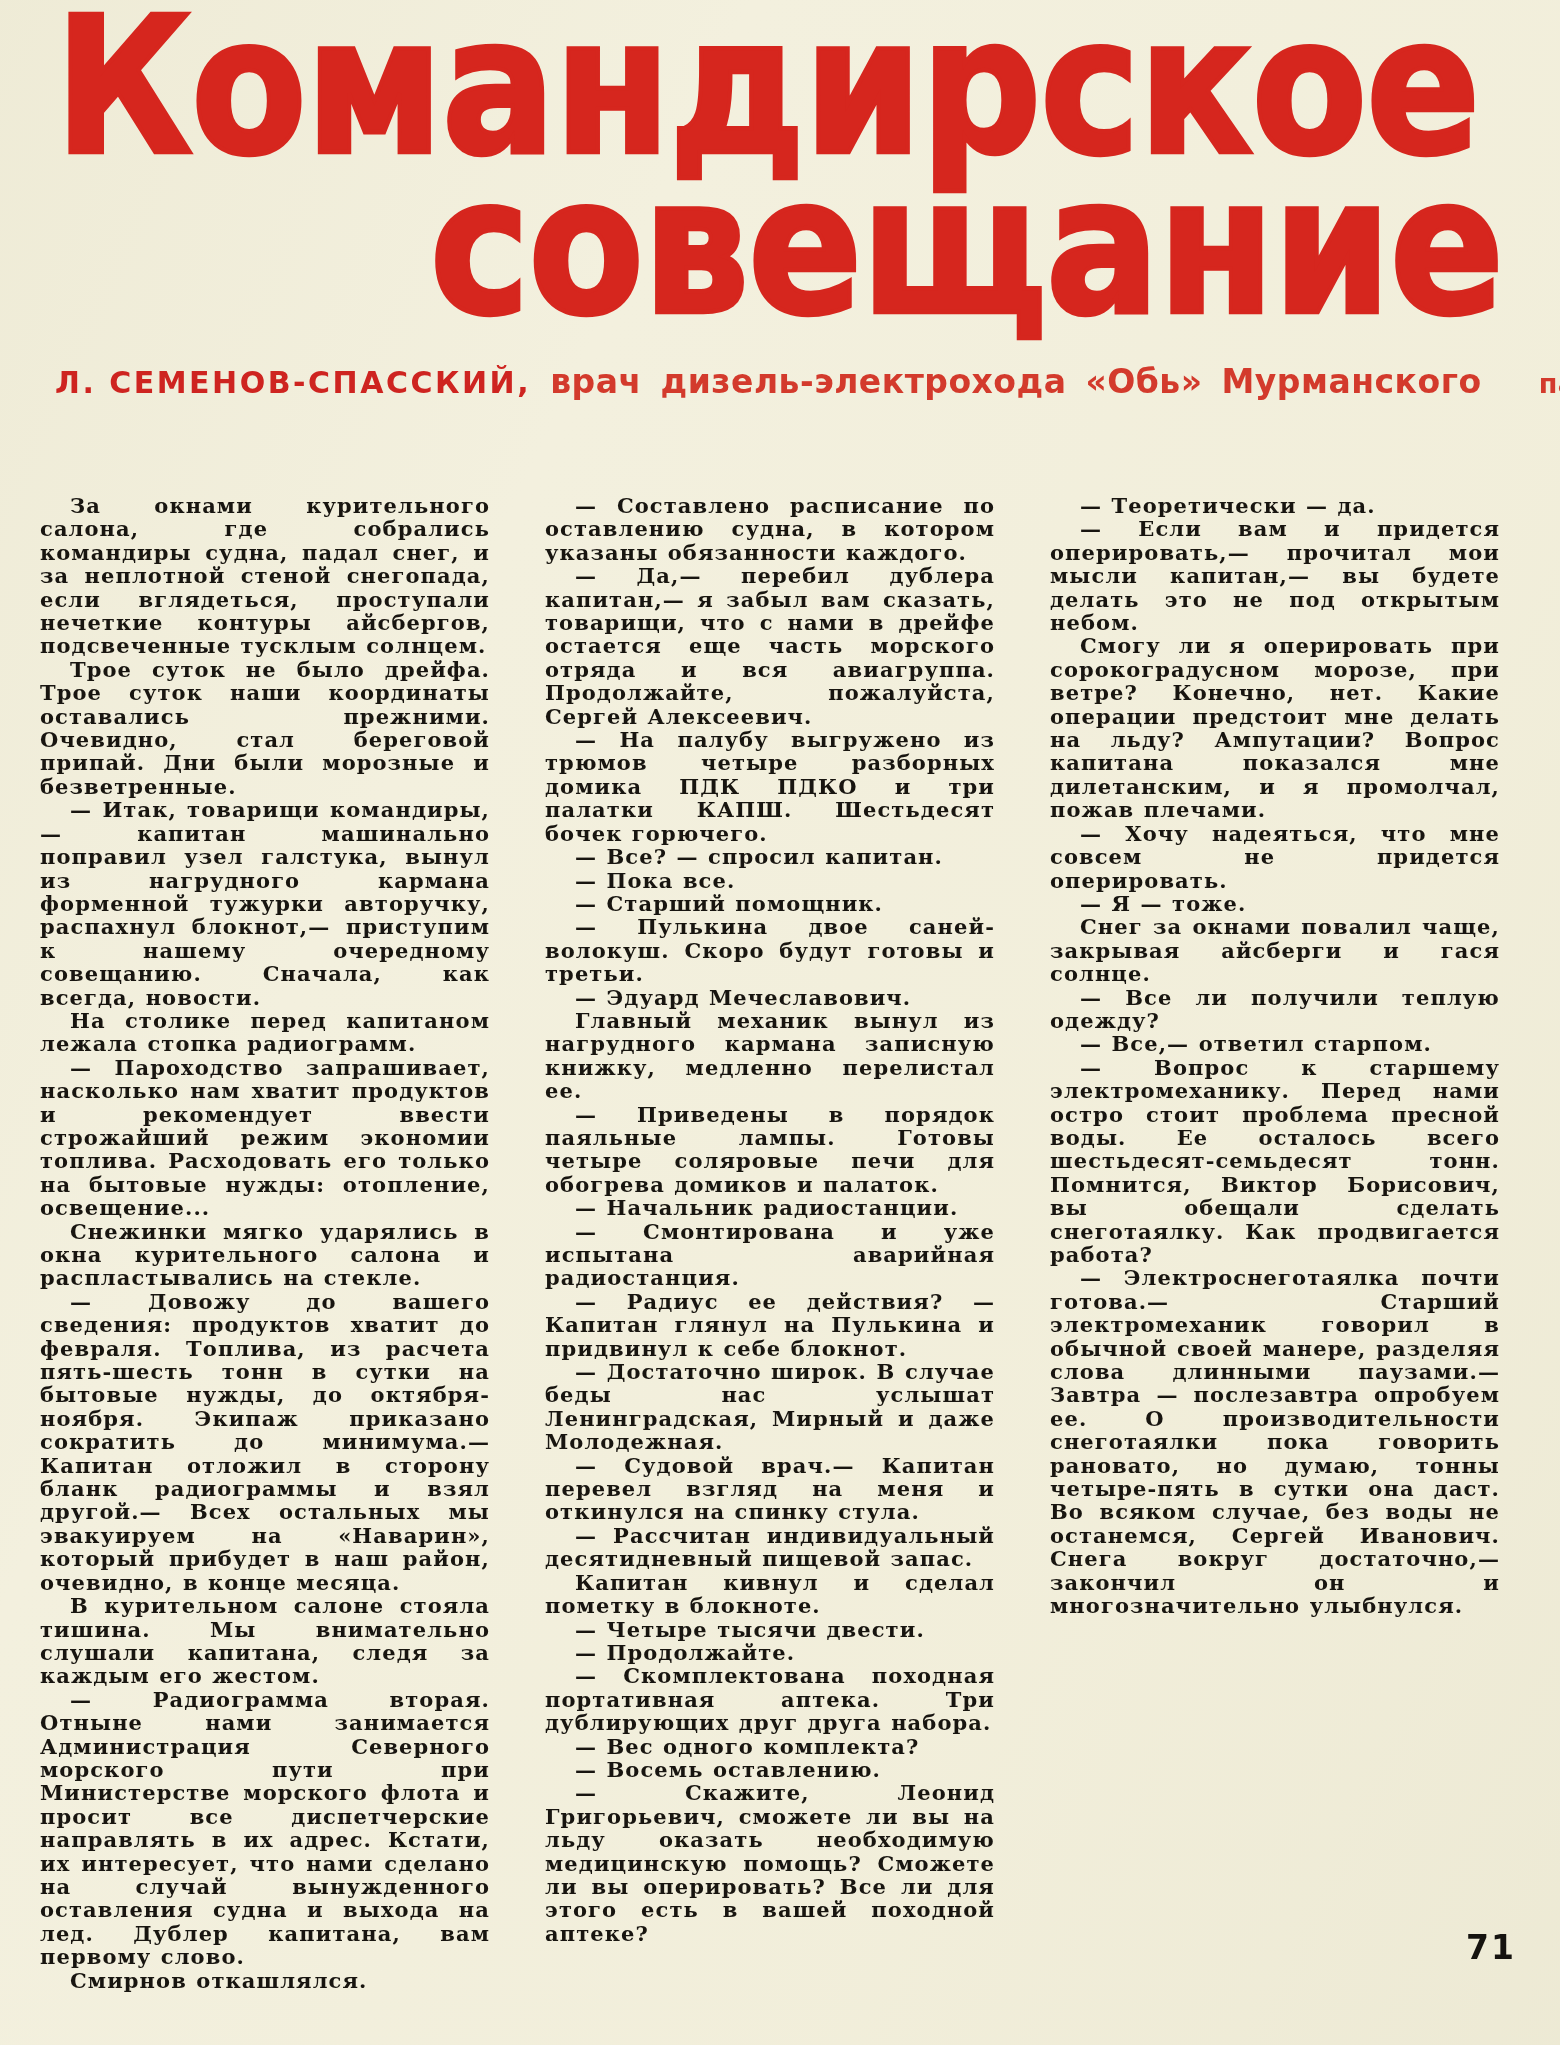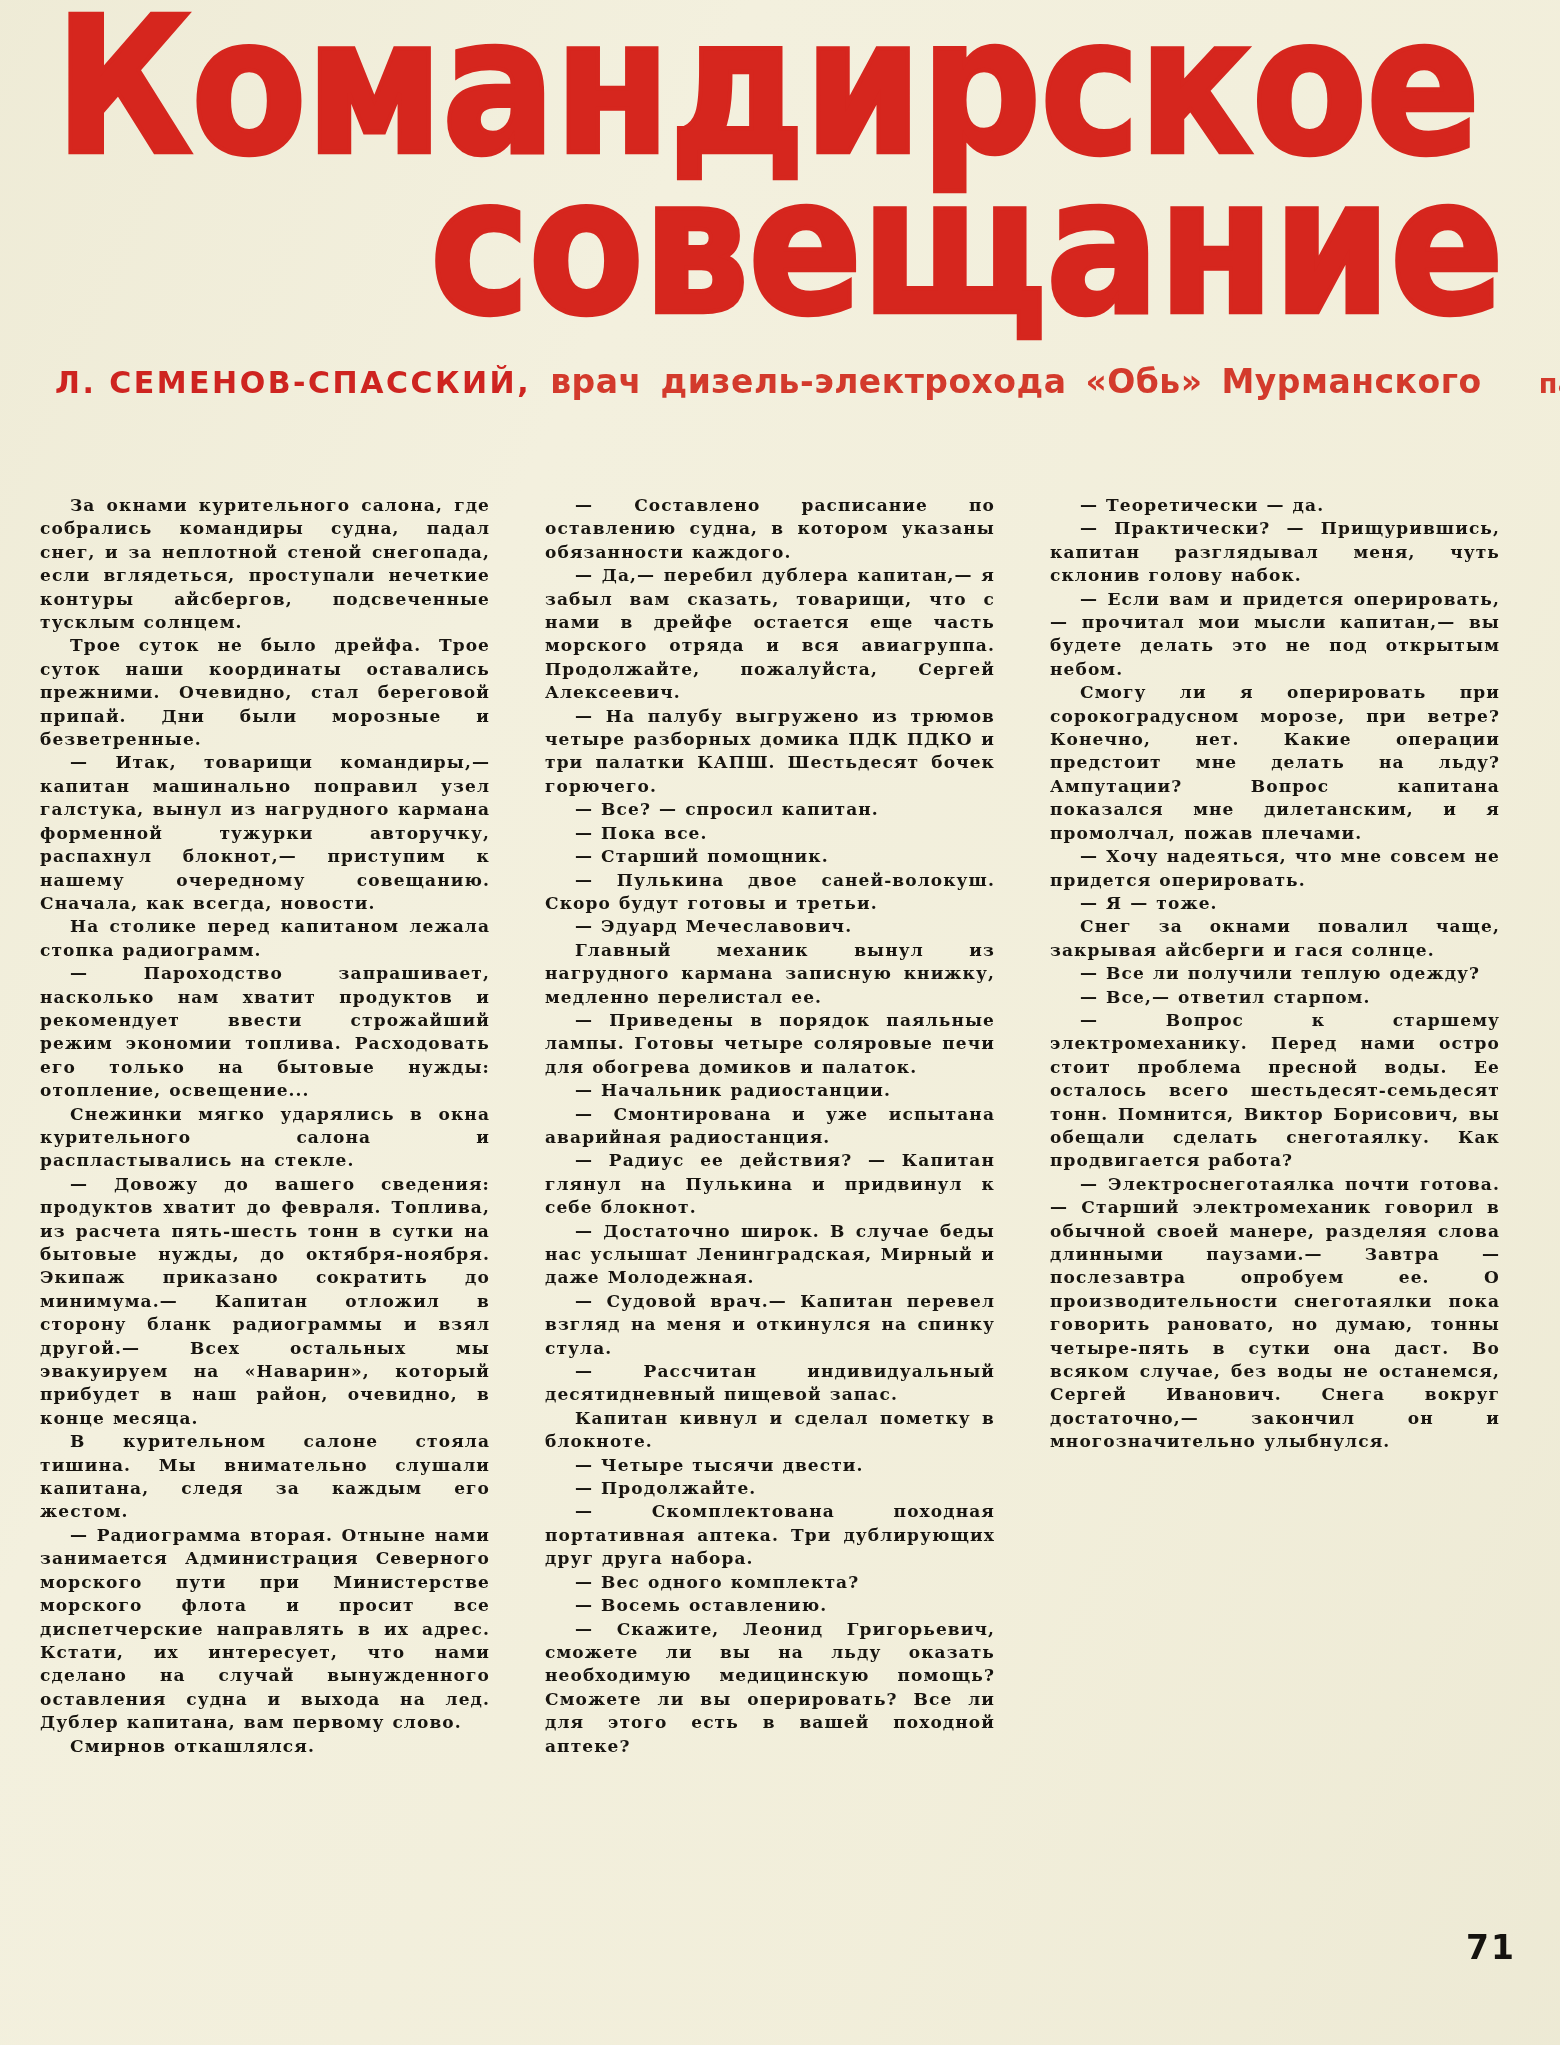--- a/index.html
+++ b/index.html
@@ -57,21 +57,21 @@
     display:flex;gap:55px;
     color:#181510;
   }
   .col{
     width:450px;flex:0 0 450px;
   }
   .col p{
     margin:0;
     text-indent:30px;
     text-align:justify;
-    font-size:17px;
+    font-size:21px;
     line-height:23.4px;
     font-weight:700;
     letter-spacing:1.1px;
     word-spacing:1px;
     hyphens:auto;
   }
   
   .stamp{
     position:absolute;left:1168px;top:1738px;width:334px;height:185px;
     color:#c8231f;
@@ -143,21 +143,20 @@
         <p lang="ru">Капитан кивнул и сделал пометку в блокноте.</p>
         <p lang="ru">— Четыре тысячи двести.</p>
         <p lang="ru">— Продолжайте.</p>
         <p lang="ru">— Скомплектована походная портативная аптека. Три дублирующих друг друга набора.</p>
         <p lang="ru">— Вес одного комплекта?</p>
         <p lang="ru">— Восемь оставлению.</p>
         <p lang="ru">— Скажите, Леонид Григорьевич, сможете ли вы на льду оказать необходимую медицинскую помощь? Сможете ли вы оперировать? Все ли для этого есть в вашей походной аптеке?</p>
       </div>
     <div class="col">
         <p lang="ru">— Теоретически — да.</p>
-        <p lang="ru">— Практически? — Прищурившись, капитан разглядывал меня, чуть склонив голову набок.</p>
         <p lang="ru">— Если вам и придется оперировать,— прочитал мои мысли капитан,— вы будете делать это не под открытым небом.</p>
         <p lang="ru">Смогу ли я оперировать при сорокоградусном морозе, при ветре? Конечно, нет. Какие операции предстоит мне делать на льду? Ампутации? Вопрос капитана показался мне дилетанским, и я промолчал, пожав плечами.</p>
         <p lang="ru">— Хочу надеяться, что мне совсем не придется оперировать.</p>
         <p lang="ru">— Я — тоже.</p>
         <p lang="ru">Снег за окнами повалил чаще, закрывая айсберги и гася солнце.</p>
         <p lang="ru">— Все ли получили теплую одежду?</p>
         <p lang="ru">— Все,— ответил старпом.</p>
         <p lang="ru">— Вопрос к старшему электромеханику. Перед нами остро стоит проблема пресной воды. Ее осталось всего шестьдесят-семьдесят тонн. Помнится, Виктор Борисович, вы обещали сделать снеготаялку. Как продвигается работа?</p>
         <p lang="ru">— Электроснеготаялка почти готова.— Старший электромеханик говорил в обычной своей манере, разделяя слова длинными паузами.— Завтра — послезавтра опробуем ее. О производительности снеготаялки пока говорить рановато, но думаю, тонны четыре-пять в сутки она даст. Во всяком случае, без воды не останемся, Сергей Иванович. Снега вокруг достаточно,— закончил он и многозначительно улыбнулся.</p>
       </div>

